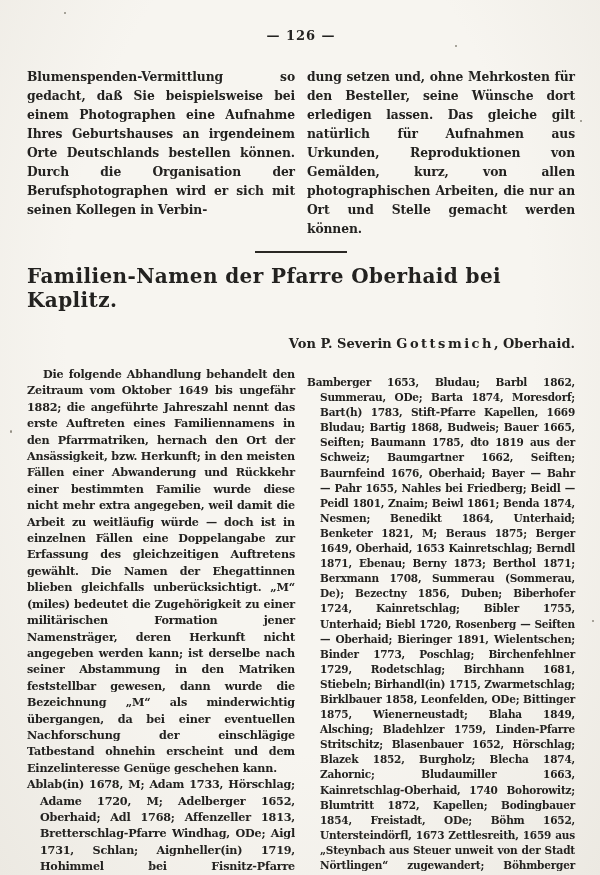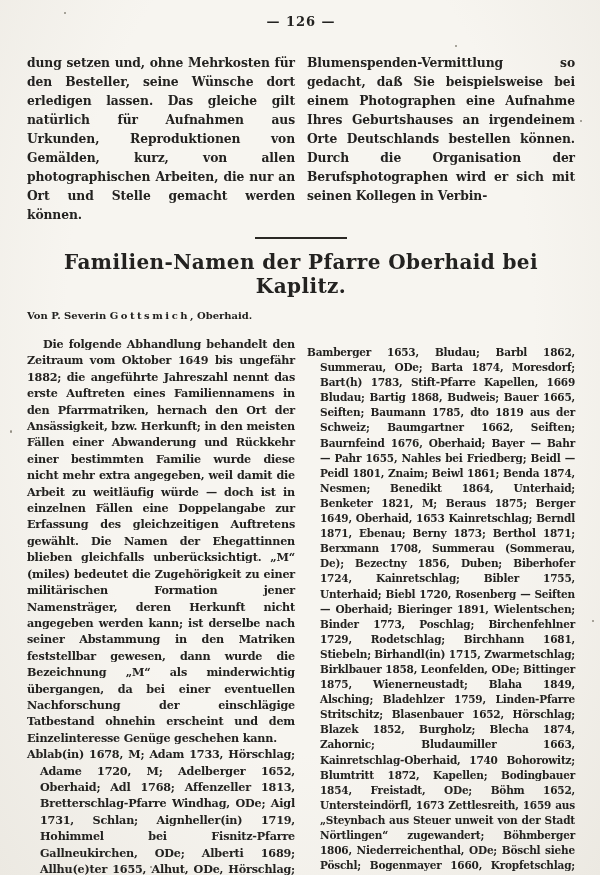--- a/index.html
+++ b/index.html
@@ -6,21 +6,21 @@
   html, body { width: 600px; height: 875px; }
   body {
     font-family: "DejaVu Serif", serif;
     color: #232220;
     background: #f4f2ed;
   }
   .page {
     position: relative;
     width: 600px; height: 875px;
     overflow: hidden;
-    padding: 14px 25px 0 27px;
+    padding: 28px 25px 0 27px;
     background: radial-gradient(ellipse at 50% 38%, #f7f5f0 55%, #ece9e2 100%);
   }
   .page-number {
     text-align: center;
     font-size: 13px;
     font-weight: 700;
     letter-spacing: 1px;
   }
   .cols {
     display: flex;
@@ -35,31 +35,30 @@
     font-weight: 700;
     letter-spacing: -0.1px;
   }
   .section-divider {
     width: 92px;
     border: none;
     border-top: 2.5px solid #2a2824;
     margin: 13px auto 11px auto;
   }
   .article-title {
-    text-align: center;
     font-size: 20px;
     font-weight: 700;
     letter-spacing: 0.4px;
     margin-top: 4px;
   }
   .byline {
-    text-align: left;
-    font-size: 10px;
+    text-align: right;
+    font-size: 13px;
     font-weight: 700;
-    margin-top: 12px;
+    margin-top: 24px;
   }
   .byline .spaced-name { letter-spacing: 2.5px; }
   .main-cols { margin-top: 15px; }
   .col-left  { font-size: 11.2px; line-height: 16.4px; font-weight: 700; letter-spacing: -0.2px; }
   .col-right { font-size: 10.5px; line-height: 15.1px; font-weight: 700; letter-spacing: -0.2px; }
   .intro-para { text-indent: 16px; }
   .hang { padding-left: 13px; text-indent: -13px; }
   .col-right .names-para { margin-top: 9px; }
   .speckle {
     position: absolute;
@@ -68,22 +67,22 @@
   }
 </style>
 </head>
 <body>
 
 <div class="page">
 
   <div class="page-number">— 126 —</div>
 
   <div class="cols top-cols">
+    <div class="col top-text">Blumenspenden-Vermittlung so gedacht, daß Sie beispielsweise bei einem Photographen eine Aufnahme Ihres Geburtshauses an irgendeinem Orte Deutschlands bestellen können. Durch die Organisation der Berufsphotographen wird er sich mit seinen Kollegen in Verbin-</div>
     <div class="col top-text">dung setzen und, ohne Mehrkosten für den Besteller, seine Wünsche dort erledigen lassen. Das gleiche gilt natürlich für Aufnahmen aus Urkunden, Reproduktionen von Gemälden, kurz, von allen photographischen Arbeiten, die nur an Ort und Stelle gemacht werden können.</div>
-    <div class="col top-text">Blumenspenden-Vermittlung so gedacht, daß Sie beispielsweise bei einem Photographen eine Aufnahme Ihres Geburtshauses an irgendeinem Orte Deutschlands bestellen können. Durch die Organisation der Berufsphotographen wird er sich mit seinen Kollegen in Verbin-</div>
   </div>
 
   <hr class="section-divider">
 
   <div class="article-title">Familien-Namen der Pfarre Oberhaid bei Kaplitz.</div>
 
   <div class="byline">
     <span>Von P. Severin </span><span class="spaced-name">Gottsmich</span><span>, Oberhaid.</span>
   </div>
 

